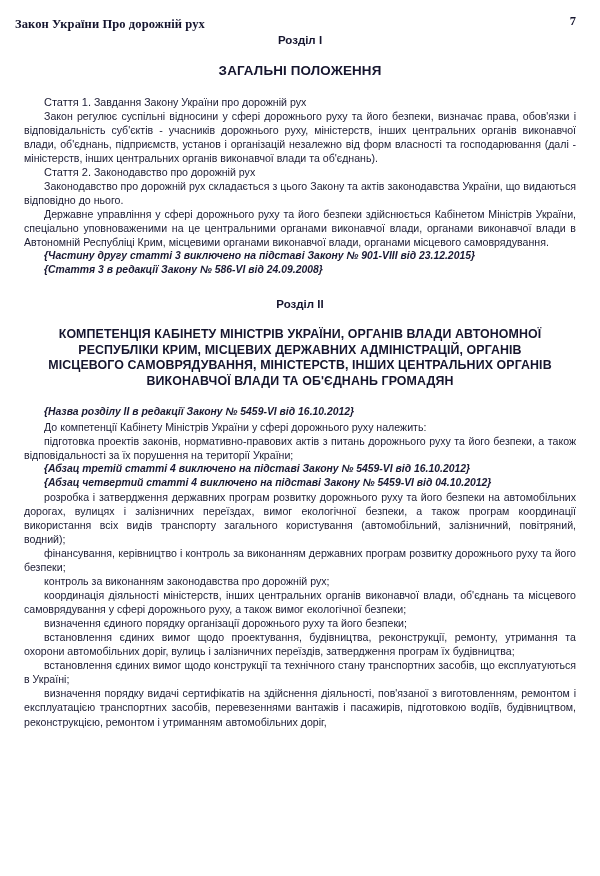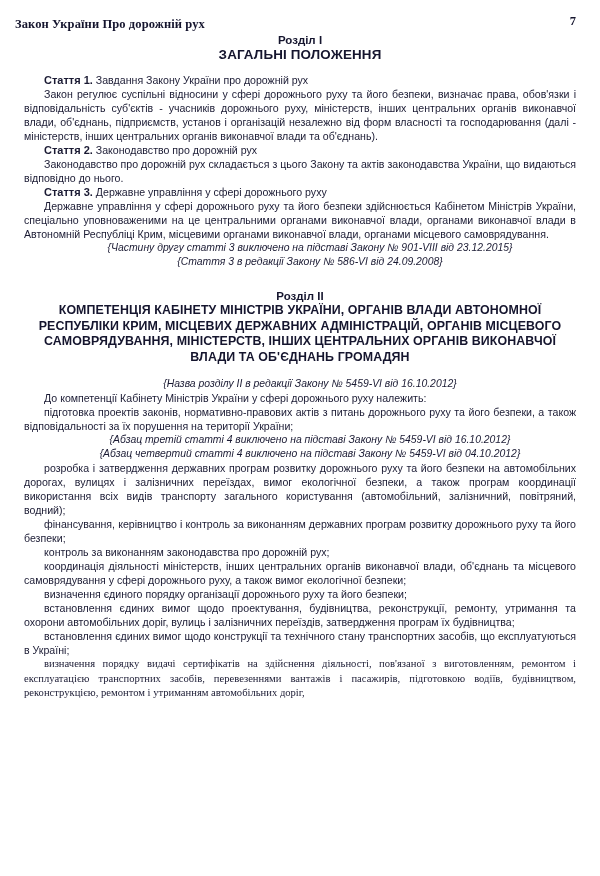--- a/index.html
+++ b/index.html
@@ -66,21 +66,21 @@
     line-height: 14px;
     color: #15152e;
     margin: 0;
   }
   .part-title {
     text-align: center;
     font-weight: bold;
     font-size: 13.4px;
     line-height: 15.5px;
     color: #15152e;
-    margin: 0;
+    margin: 16px;
     letter-spacing: 0.15px;
   }
   .part-title.multi {
     font-size: 12.4px;
     line-height: 15.6px;
     letter-spacing: 0.1px;
   }
   .heading-block { margin: 0; }
   .heading-block.first { margin-bottom: 10px; }
   .heading-block.second { margin-top: 20px; margin-bottom: 11px; }
@@ -89,35 +89,36 @@
   p.para {
     margin: 0;
     font-size: 10.6px;
     line-height: 14.05px;
     text-align: justify;
     text-indent: 20px;
     color: #1a1a33;
     -webkit-hyphens: none;
     hyphens: none;
   }
-  p.para:last-child { margin-bottom: 0; font-family: Liberation Serif, serif; }
+  p.para:last-child { margin-bottom: 0; }
 
   .art-no {
-    font-weight: bold;
+    font-weight: normal;
     font-size: 11px;
   }
 
   p.note {
     margin: 0;
     font-size: 10.4px;
     line-height: 14.05px;
     font-style: italic;
     text-indent: 20px;
-    text-align: center;
+    text-align: left;
     color: #1a1a33;
+    font-weight: bold;
   }
 
   
   .clipped {
     max-height: 46px;
     overflow: hidden;
   }
 </style>
 </head>
 <body>
@@ -137,21 +138,20 @@
     </div>
 
     <p class="para"><span class="art-no">Стаття 1.</span><span> Завдання Закону України про дорожній рух</span></p>
 
     <p class="para">Закон регулює суспільні відносини у сфері дорожнього руху та його безпеки, визначає права, обов'язки і відповідальність суб'єктів - учасників дорожнього руху, міністерств, інших центральних органів виконавчої влади, об'єднань, підприємств, установ і організацій незалежно від форм власності та господарювання (далі - міністерств, інших центральних органів виконавчої влади та об'єднань).</p>
 
     <p class="para"><span class="art-no">Стаття 2.</span><span> Законодавство про дорожній рух</span></p>
 
     <p class="para">Законодавство про дорожній рух складається з цього Закону та актів законодавства України, що видаються відповідно до нього.</p>
 
-    <p class="para"><span class="art-no">Стаття 3.</span><span> Державне управління у сфері дорожнього руху</span></p>
 
     <p class="para">Державне управління у сфері дорожнього руху та його безпеки здійснюється Кабінетом Міністрів України, спеціально уповноваженими на це центральними органами виконавчої влади, органами виконавчої влади в Автономній Республіці Крим, місцевими органами виконавчої влади, органами місцевого самоврядування.</p>
 
     <p class="note">{Частину другу статті 3 виключено на підставі Закону № 901-VIII від 23.12.2015}</p>
     <p class="note">{Стаття 3 в редакції Закону № 586-VI від 24.09.2008}</p>
 
     <div class="heading-block second">
       <div class="part-label">Розділ II</div>
       <div class="part-title multi">КОМПЕТЕНЦІЯ КАБІНЕТУ МІНІСТРІВ УКРАЇНИ, ОРГАНІВ ВЛАДИ АВТОНОМНОЇ РЕСПУБЛІКИ КРИМ, МІСЦЕВИХ ДЕРЖАВНИХ АДМІНІСТРАЦІЙ, ОРГАНІВ МІСЦЕВОГО САМОВРЯДУВАННЯ, МІНІСТЕРСТВ, ІНШИХ ЦЕНТРАЛЬНИХ ОРГАНІВ ВИКОНАВЧОЇ ВЛАДИ ТА ОБ'ЄДНАНЬ ГРОМАДЯН</div>
     </div>

